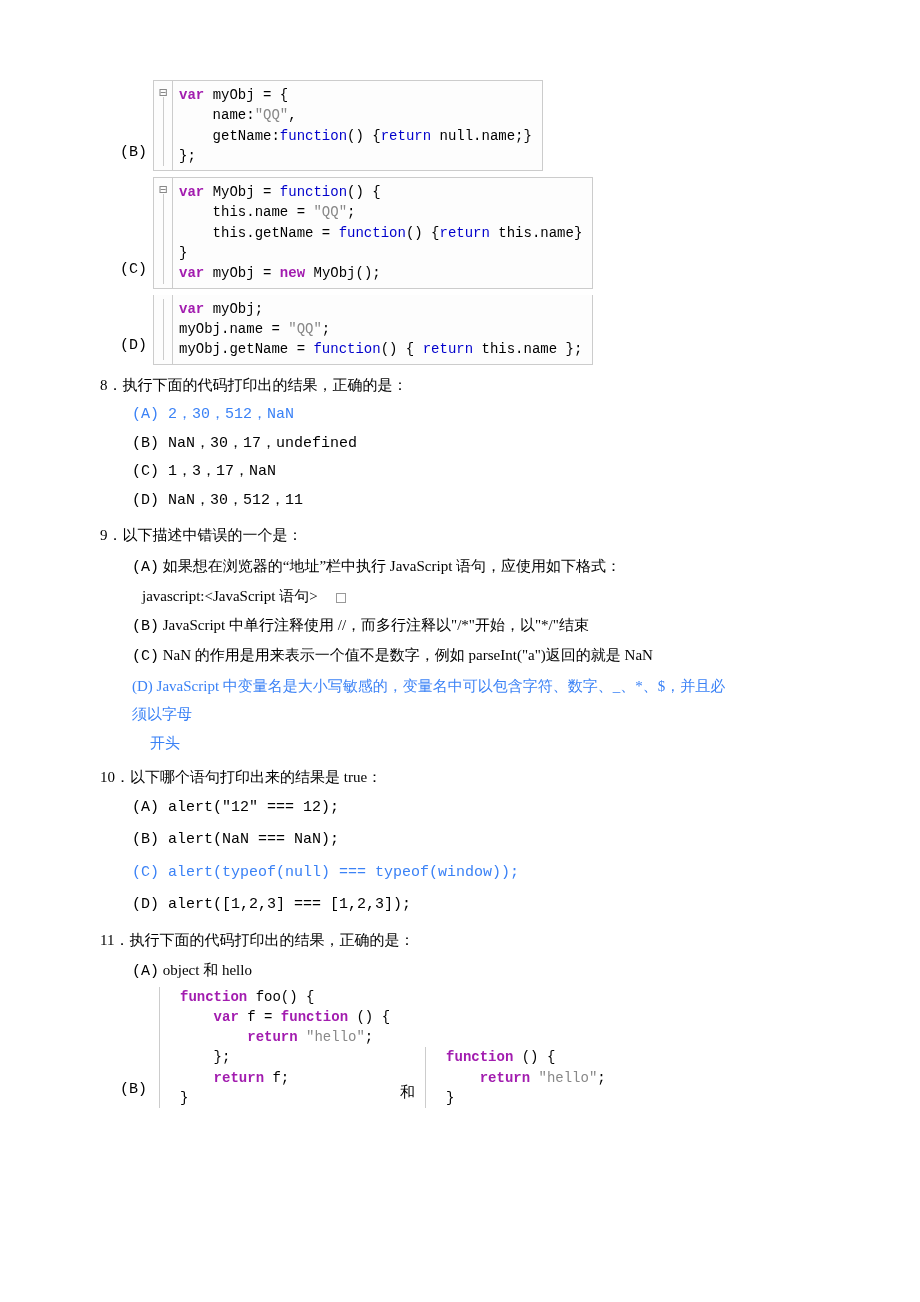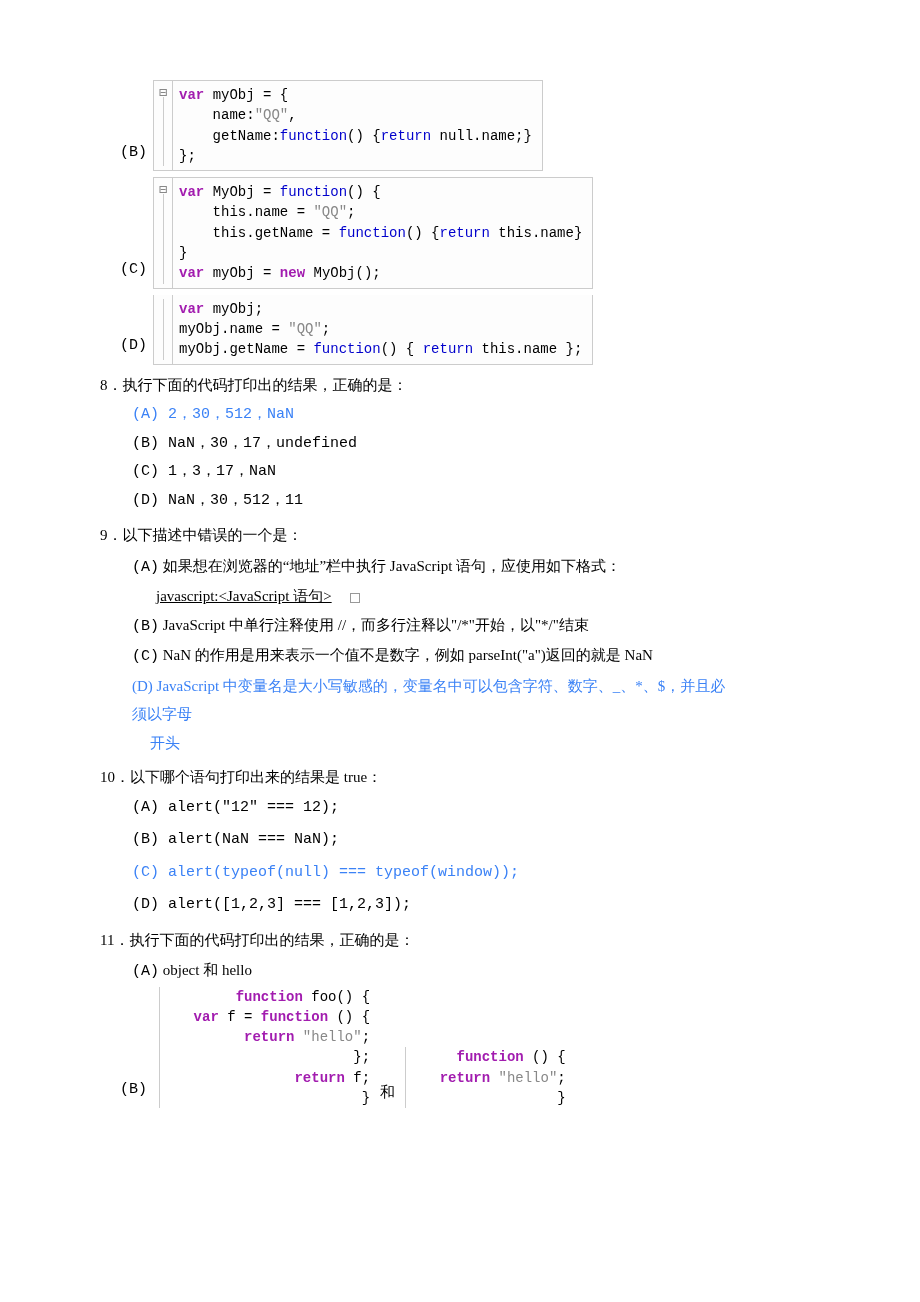--- a/index.html
+++ b/index.html
@@ -63,37 +63,36 @@
     padding: 4px 10px 4px 6px;
   }
   .kw { color: #a21caf; font-weight: bold; }
   .fn { color: #0000cc; }
   .str { color: #888; }
   .q-row { margin: 6px 0 2px 0; }
   .opt-row { margin-left: 32px; font-family: "Courier New", monospace; }
   .opt-row.cn { font-family: "SimSun", serif; }
   .opt-row .mono { font-family: "Courier New", monospace; }
   .red { color: #3b82f6; }
-  .q9-sub { margin-left: 56px; text-decoration: underline; }
+  .q9-sub { margin-left: 42px; }
   .q9-sub .square { display: inline-block; width: 8px; height: 8px; border: 1px solid #999; vertical-align: middle; margin-left: 18px; }
   .indent2 { margin-left: 50px; }
   .q11-block {
     display: flex;
     align-items: flex-end;
     margin-left: 20px;
     gap: 6px;
   }
   .q11-code {
     font-family: Consolas, "Courier New", monospace;
     font-size: 14px;
     line-height: 1.45;
     white-space: pre;
     border-left: 1px solid #ccc;
-    padding-left: 0;
-    text-align: right;
+    padding-left: 20px;
   }
   .and-label {
     font-family: "SimSun", serif;
     padding-bottom: 2px;
     margin: 0 4px;
   }
   .opt-row.q10 { white-space: pre; }
 </style>
 </head>
 <body>

